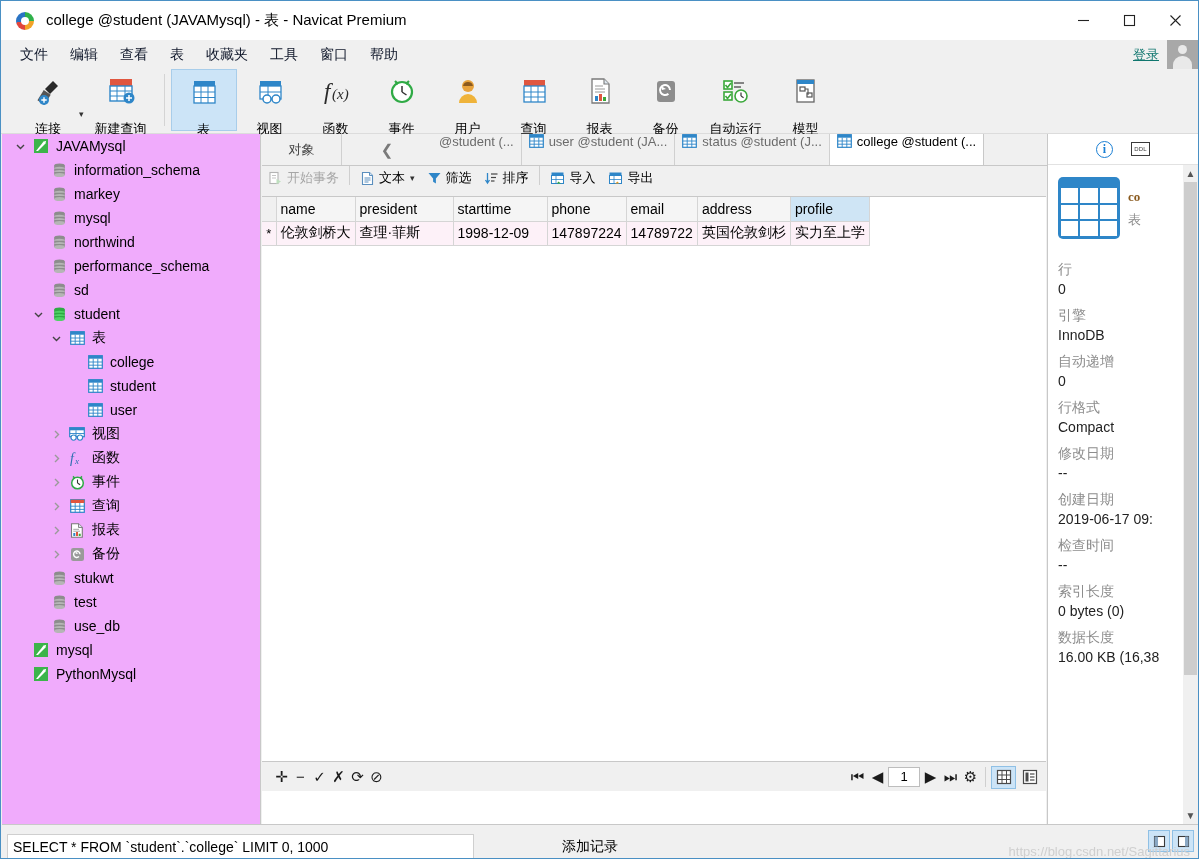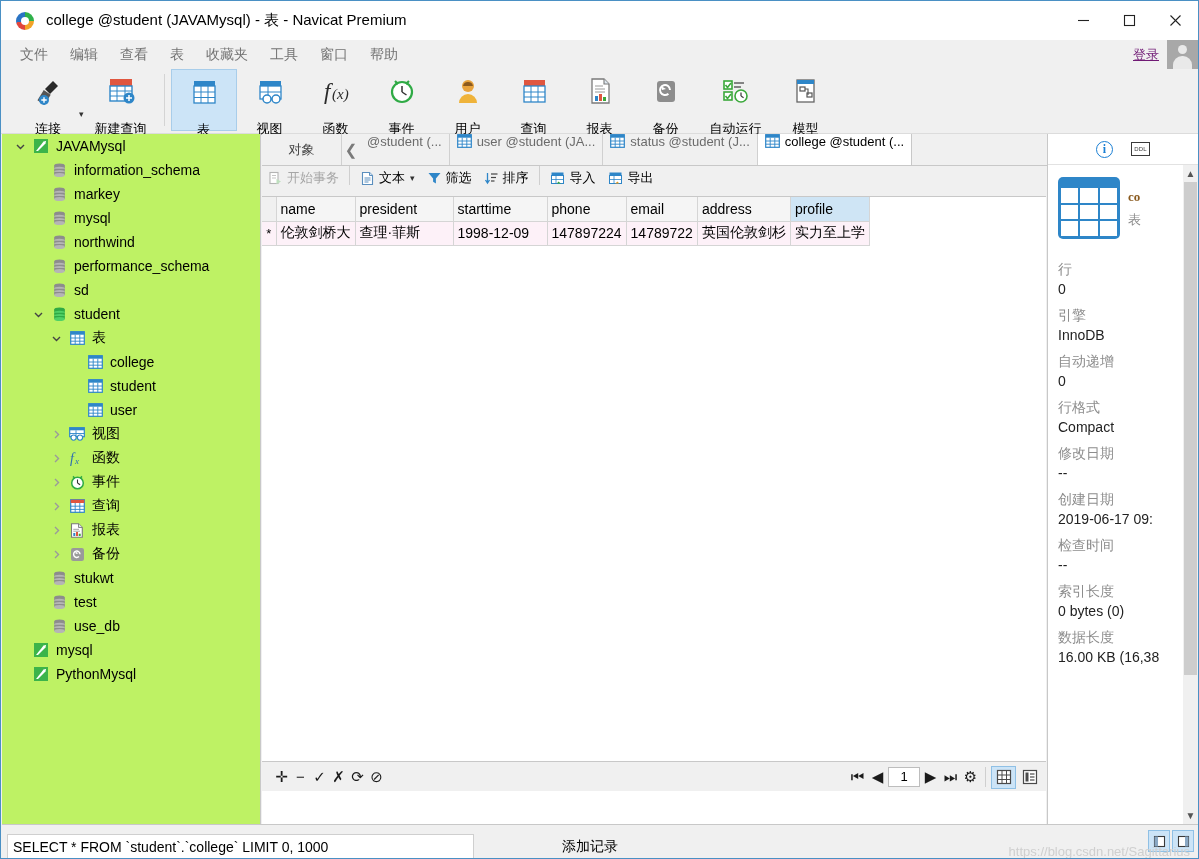--- a/index.html
+++ b/index.html
@@ -46,24 +46,24 @@
     color:#222;
   }
   .win-btn svg { display:block; }
 
   
   .menubar {
     position:absolute; left:0; top:39px; width:1197px; height:29px;
     background:#f0f0f0; display:flex; align-items:center;
   }
   .menu-item {
-    padding: 3px 11px; font-size: 14px; color:#737373; white-space:nowrap;
+    padding: 3px 11px; font-size: 14px; color:#0f172a; white-space:nowrap;
   }
   .menubar-right { position:absolute; right:0; top:0; height:29px; display:flex; align-items:center; }
-  .login-link { font-size:13px; color:#701a75; text-decoration:underline; margin-right:8px;}
+  .login-link { font-size:13px; color:#0f766e; text-decoration:underline; margin-right:8px;}
   .avatar {
     width:31px;height:29px; background:#a8a8a8;
     position:relative; overflow:hidden;
   }
   .avatar::before{
     content:""; position:absolute; left:11px; top:5px; width:9px;height:9px;border-radius:50%;
     background:#e9e9e9;
   }
   .avatar::after{
     content:""; position:absolute; left:6px; top:16px; width:19px;height:15px;border-radius:9px 9px 0 0;
@@ -86,21 +86,21 @@
   .tb-icon { height:32px; display:flex; align-items:center; justify-content:center; }
   .tb-label { font-size:13px; color:#000; margin-top:14px; white-space:nowrap; }
   .tb-caret { font-size:9px; color:#333; align-self:center; margin-top:26px; margin-left:-2px;}
 
   
   .ic { display:block; }
 
   
   .sidebar {
     position:absolute; left:1px; top:133px; width:259px; height:690px;
-    background:#bef264; border-right:1px solid #c8c8c8;
+    background:#f0abfc; border-right:1px solid #c8c8c8;
     overflow:hidden;
   }
   .tree-row {
     height:24px; display:flex; align-items:center; white-space:nowrap;
     font-size:14px; color:#000;
   }
   .tree-row.sel { background:#cde8ff; }
   .tw { width:20px; display:flex; align-items:center; justify-content:center; flex:none;}
   .tw svg { display:block; }
   .ticon { width:22px; display:flex; align-items:center; justify-content:center; flex:none; }
@@ -108,20 +108,21 @@
 
   
   .content {
     position:absolute; left:261px; top:133px; width:784px; height:690px;
     background:#ffffff;
   }
   .tabstrip {
     position:absolute; left:0; top:0; width:920px; height:32px;
     background:#f0f0f0; display:flex; align-items:stretch;
     border-bottom:1px solid #c8c8c8;
+    gap:36px;
   }
   .obj-tab {
     width:80px; display:flex;align-items:center;justify-content:center;
     font-size:13px;color:#444; background:#f0f0f0; border-right:1px solid #d0d0d0;
   }
   .tab-scroll {
     width:18px; display:flex;align-items:center;justify-content:center;
     color:#7a7a7a; font-size:15px; background:#f0f0f0;
   }
   .tabs { display:flex; align-items:stretch; flex:1; overflow:hidden; }

